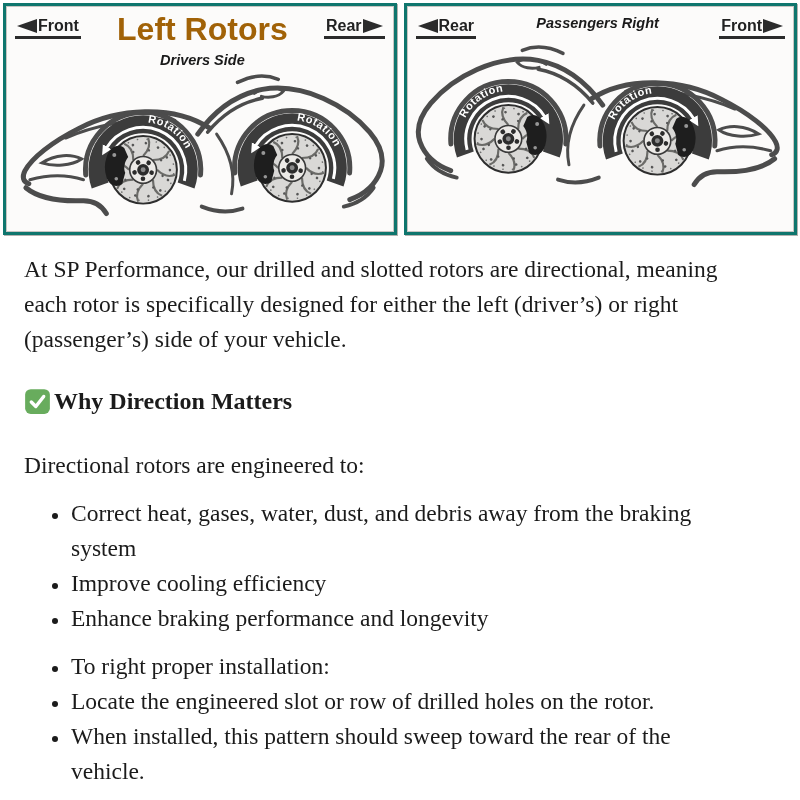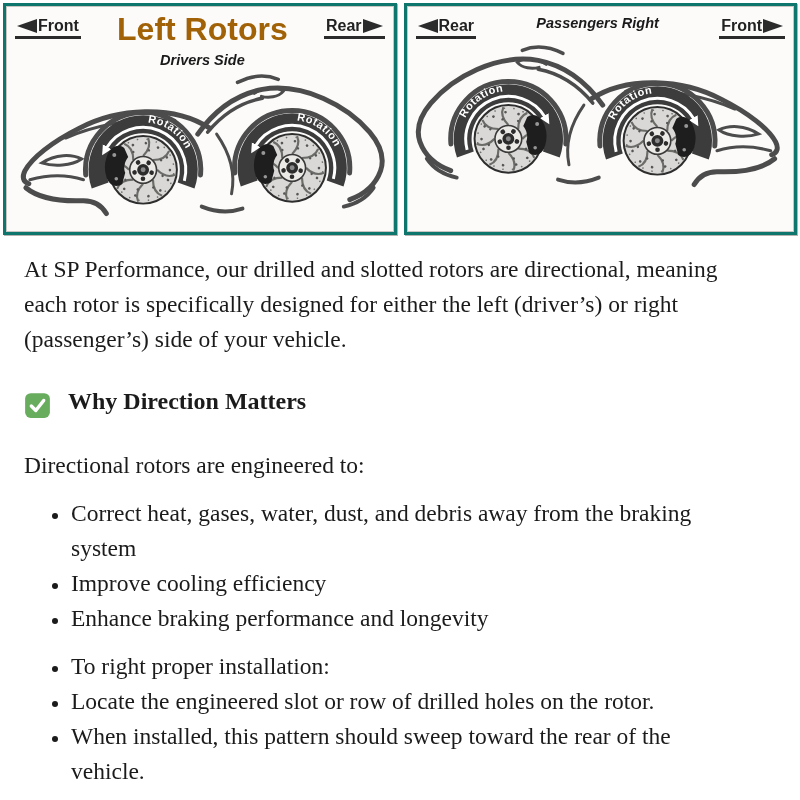--- a/index.html
+++ b/index.html
@@ -27,21 +27,21 @@
   .tri-left  { border-right: 20px solid #2b2b2b; }
   .tri-right { border-left: 20px solid #2b2b2b; }
   .titles { text-align: center; margin-top: -3px; }
   .panel-title { font-family: "Liberation Sans", sans-serif; font-weight: bold; font-size: 32px; color: #a16207; letter-spacing: 0; }
   .panel-sub   { font-family: "Liberation Sans", sans-serif; font-weight: bold; font-style: italic; font-size: 14.5px; color: #1a1a1a; margin-top: 4px; }
   .car-svg { display: block; width: 100%; height: 155px; }
   .rot-label { font-family: "Liberation Sans", sans-serif; font-weight: bold; font-size: 11px; fill: #fff; text-anchor: middle; letter-spacing: 0.6px; }
   
   .content { padding: 8px 26px 0 24px; font-size: 23.5px; line-height: 35px; }
   .intro { margin-top: 9px; max-width: 706px; }
-  .sec-heading { margin-top: 27px; font-size: 24px; display: flex; align-items: flex-end; gap: 17px; }
+  .sec-heading { margin-top: 27px; font-size: 24px; display: flex; align-items: center; gap: 3px; }
   .sec-heading.bold { font-weight: bold; }
   .sec-heading .emoji { flex: 0 0 auto; display: inline-flex; }
   .lead { margin-top: 29px; }
   ul.bullets { margin-top: 13px; padding-left: 46px; max-width: 690px; list-style: disc; }
   ul.bullets li { padding-left: 1px; }
   ul.bullets li::marker { font-size: 0.82em; }
   .sprite { position: absolute; width: 0; height: 0; }
 </style>
 </head>
 <body>

